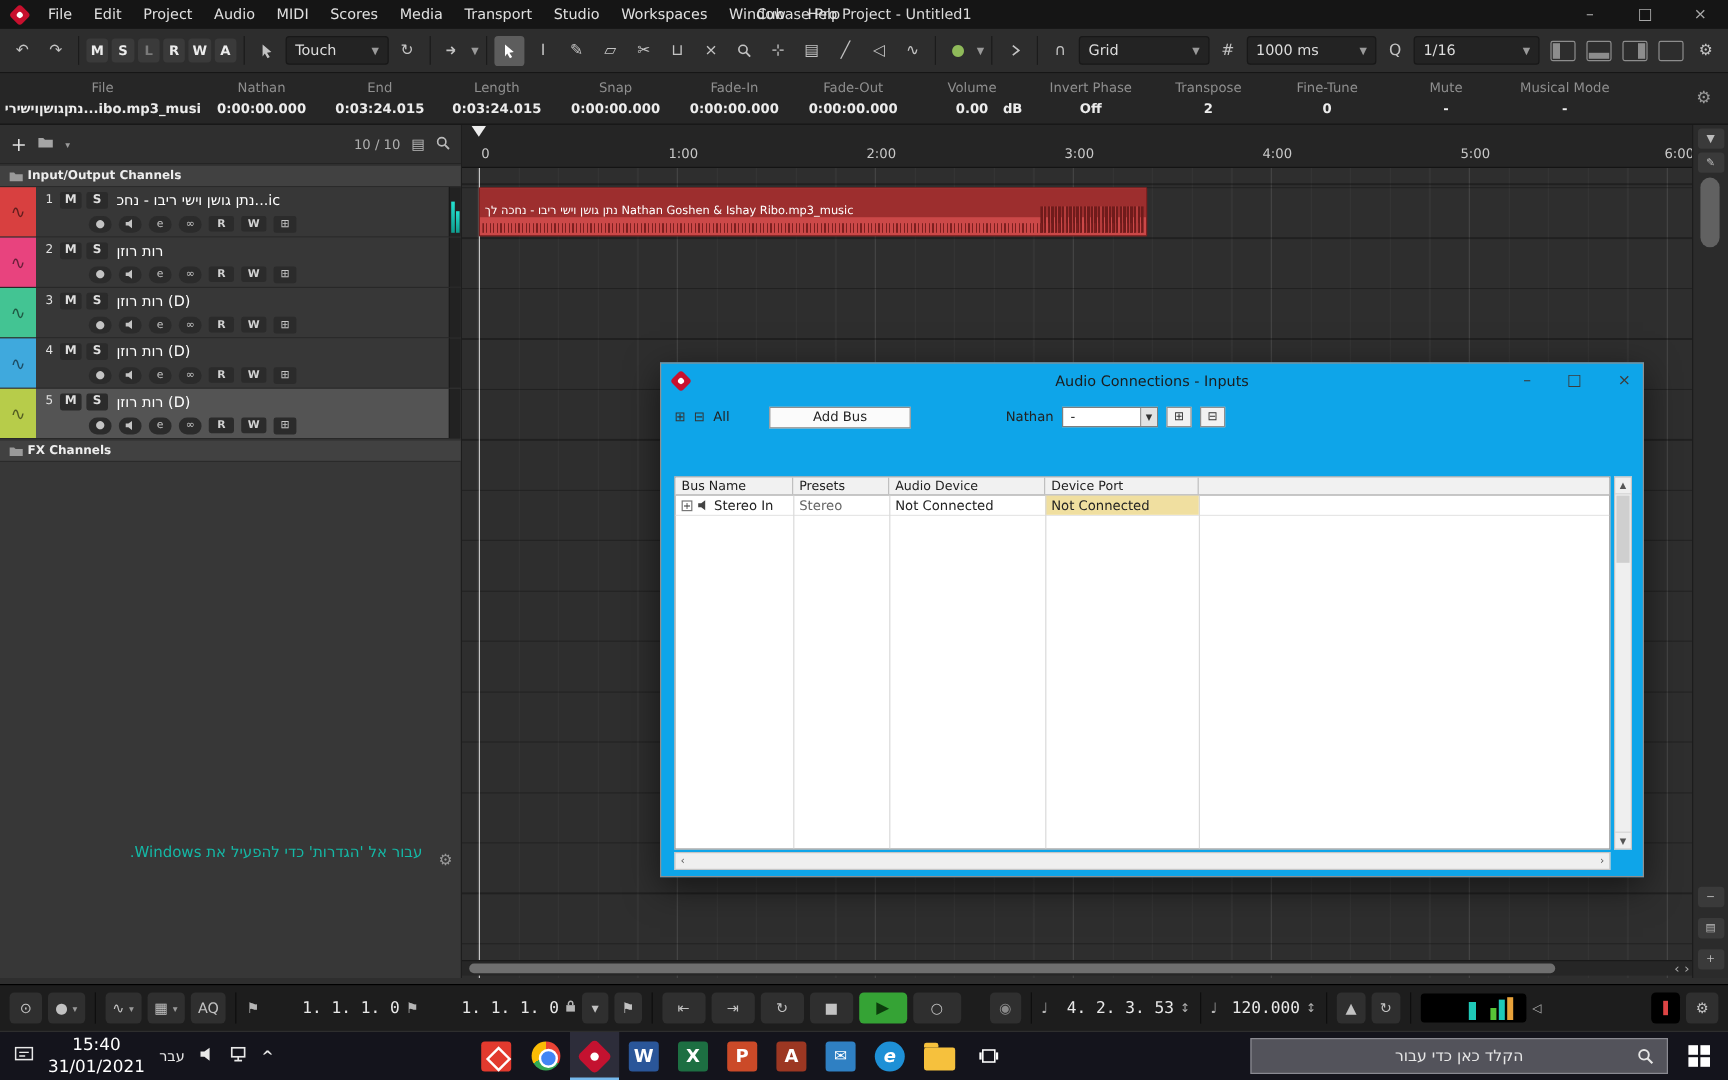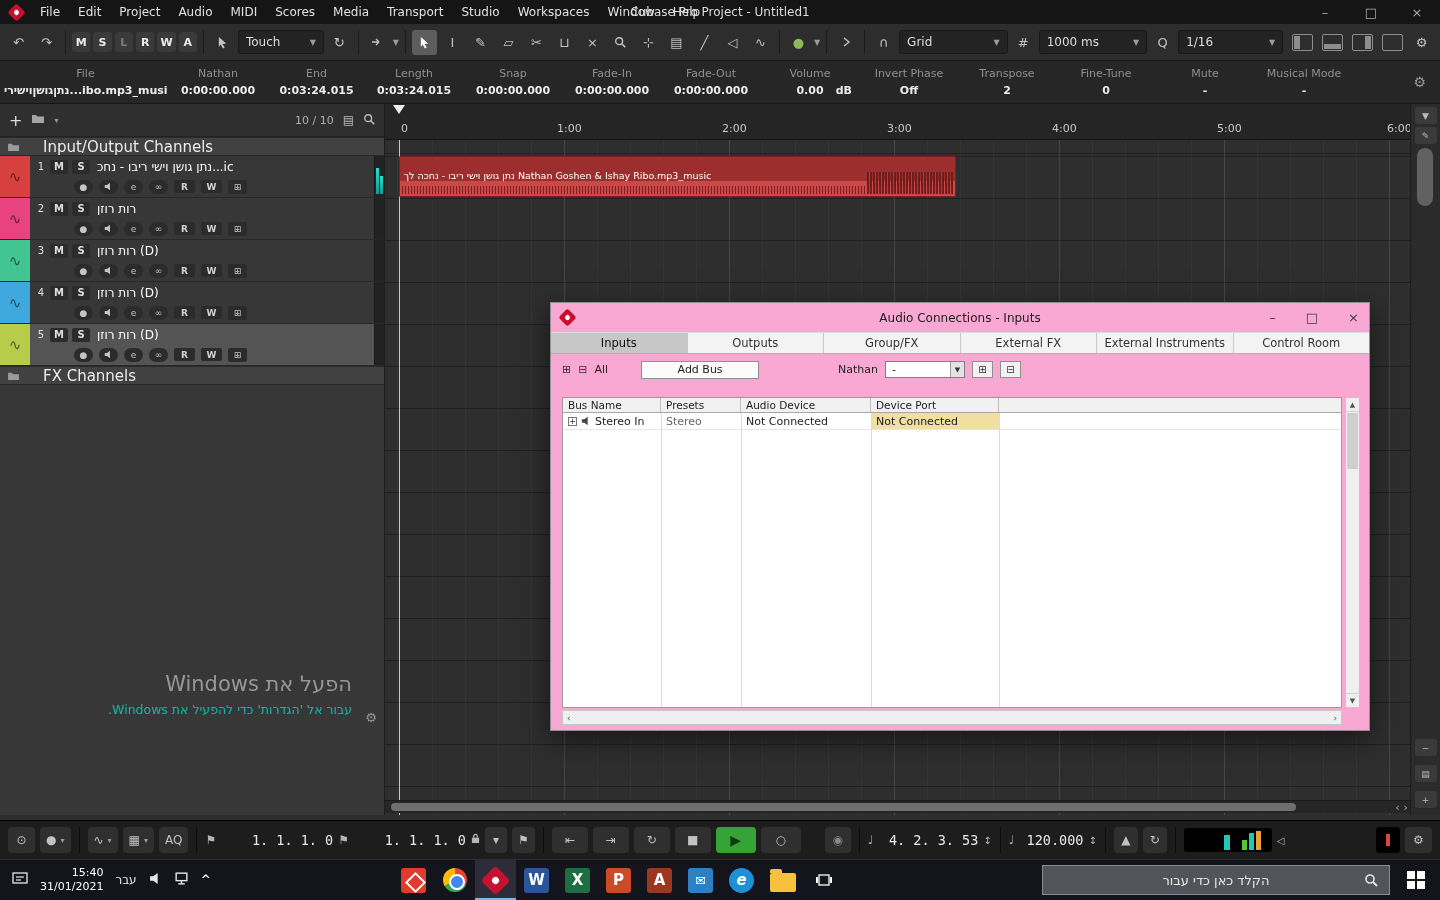--- a/index.html
+++ b/index.html
@@ -36,21 +36,21 @@
   .ifield{display:flex;flex-direction:column;justify-content:center;text-align:center;gap:4px;overflow:hidden;flex:0 0 auto}
   .ilabel{color:#8f8f8f;font-size:11px;white-space:nowrap}
   .ival{color:#ececec;font-size:11px;font-weight:bold;white-space:nowrap;position:relative}
   .iunit{position:absolute;right:8px;color:#ececec}
   .igear{flex:1;display:flex;align-items:center;justify-content:flex-end;padding-right:10px;color:#9a9a9a;font-size:14px}
 
   
   .trackpanel{position:absolute;top:104px;left:0;width:385px;height:711px;background:#373737;border-right:1px solid #1d1d1d;z-index:5}
   .tp-head{height:33px;background:#2f2f2f;border-bottom:1px solid #222;display:flex;align-items:center;padding:0 9px;gap:9px}
   .tp-count{margin-left:auto;color:#b0b0b0;font-size:11px}
-  .folder-row{height:19px;background:#414141;border-top:1px solid #2a2a2a;border-bottom:1px solid #2a2a2a;display:flex;align-items:center;gap:23px;padding-left:7px;color:#ededed;font-weight:normal;font-size:15px}
+  .folder-row{height:19px;background:#414141;border-top:1px solid #2a2a2a;border-bottom:1px solid #2a2a2a;display:flex;align-items:center;gap:3px;padding-left:7px;color:#ededed;font-weight:bold;font-size:10px}
   .track{height:42px;display:flex;border-bottom:1px solid #282828;background:#373737;position:relative}
   .track.sel{background:#545454}
   .tcolor{width:30px;flex:0 0 30px;color:rgba(0,0,0,.55);font-size:15px}
   .tmain{flex:1;padding:3px 4px 3px 6px;display:flex;flex-direction:column;justify-content:space-between;overflow:hidden}
   .trow1{display:flex;align-items:center;gap:4px;height:15px}
   .tnum{width:10px;font-size:10px;color:#e0e0e0;text-align:center;flex:0 0 auto}
   .tmini{width:18px;height:14px;background:#2b2b2b;border-radius:2px;font-size:10px;font-weight:bold;color:#dedede;flex:0 0 auto}
   .tname{font-size:12px;color:#fff;margin-left:3px;white-space:nowrap;overflow:hidden}
   .trow2{display:flex;align-items:center;gap:6px;height:15px;padding-left:38px}
   .tctl{width:19px;height:14px;background:#2b2b2b;border-radius:7px;font-size:9px;color:#c4c4c4;flex:0 0 auto}
@@ -81,21 +81,21 @@
     background:repeating-linear-gradient(90deg,#6f1b1b 0 2px,#b63c3c 2px 3px,#6f1b1b 3px 5px,transparent 5px 6px)}
   .vscroll{position:absolute;top:104px;right:0;width:30px;height:711px;background:#2b2b2b;border-left:1px solid #1c1c1c;z-index:6}
   .vsbtn{width:22px;height:17px;margin:3px auto;background:#3a3a3a;border-radius:3px;color:#bbb;font-size:9px}
   .vthumb{position:absolute;left:6px;top:44px;width:16px;height:58px;background:#616161;border-radius:8px}
   .vs-bottom{position:absolute;bottom:4px;left:0;right:0;display:flex;flex-direction:column;gap:3px;align-items:center}
   .hscroll{position:absolute;left:385px;right:30px;top:800px;height:13px;background:#262626;border-top:1px solid #1a1a1a;z-index:6}
   .hthumb{position:absolute;left:6px;width:905px;top:2px;bottom:2px;background:#6f6f6f;border-radius:6px}
   .hs-arrows{position:absolute;right:2px;top:0;bottom:0;display:flex;gap:4px;align-items:center;color:#aaa;font-size:11px}
 
   
-  .dialog{position:absolute;left:550px;top:302px;width:820px;height:429px;background:#f9a8d4;border:1px solid #8f8f8f;box-shadow:0 8px 28px rgba(0,0,0,.55);color:#222;z-index:20}
+  .dialog{position:absolute;left:550px;top:302px;width:820px;height:429px;background:#0ea5e9;border:1px solid #8f8f8f;box-shadow:0 8px 28px rgba(0,0,0,.55);color:#222;z-index:20}
   .dlg-title{height:29px;position:relative;display:flex;align-items:center;padding:0 10px}
   .dlg-title .logo{margin:0}
   .dlg-tt{position:absolute;left:50%;transform:translateX(-50%);font-size:12px;color:#1c1c1c;white-space:nowrap}
   .dlg-ctl{position:absolute;right:10px;top:0;height:29px;display:flex;gap:30px;align-items:center;color:#3c3c3c;font-size:13px}
   .dlg-tabs{height:22px;display:flex;background:#f3f3f3;border-top:1px solid #dcdcdc;border-bottom:1px solid #b2b2b2}
   .dlg-tab{flex:1;font-size:11.5px;color:#333;border-right:1px solid #c8c8c8;white-space:nowrap}
   .dlg-tab.active{background:#c7c7c7;color:#101010}
   .dlg-toolbar{height:31px;display:flex;align-items:center;padding:0 11px;gap:7px;font-size:11px;color:#222}
   .mini{font-size:11px;color:#333}
   .addbus{width:118px;height:18px;background:#fbfbfb;border:1px solid #8f8f8f;font-size:11px;margin-left:26px}
@@ -123,21 +123,21 @@
   .tpsep{width:1px;height:26px;background:#0e0e0e;margin:0 3px;flex:0 0 auto}
   .tpdisp{font-family:"DejaVu Sans Mono","Liberation Mono",monospace;font-size:13.5px;color:#e8e8e8;min-width:112px;text-align:right;flex:0 0 auto}
   .tpdisp.sm{min-width:100px}
   .tpico{color:#b5b5b5;font-size:12px;flex:0 0 auto}
   .meterbox{width:88px;height:24px;background:#000;border-radius:3px;position:relative;overflow:hidden;flex:0 0 auto}
   .meterbox i{position:absolute;bottom:2px}
 
   
   .taskbar{position:absolute;bottom:0;left:0;right:0;height:40px;background:#14141c;z-index:40}
   .tray{position:absolute;left:0;top:0;height:40px;display:flex;align-items:center;gap:12px;padding:0 12px;color:#e8e8e8}
-  .clock{text-align:right;font-size:11px;color:#fff;line-height:1.3}
+  .clock{text-align:center;font-size:14px;color:#fff;line-height:1.3}
   .apps{position:absolute;left:393px;top:0;height:40px;display:flex}
   .app{width:41px;height:40px;display:flex;align-items:center;justify-content:center}
   .app.active{background:#2d2d3a;box-shadow:inset 0 -2px 0 #76b9ed}
   .appsq{width:25px;height:25px;border-radius:3px;color:#fff;font-weight:bold;font-size:15px}
   .chrome{width:24px;height:24px;border-radius:50%;background:conic-gradient(#ea4335 0 120deg,#34a853 0 240deg,#fbbc05 0 360deg);position:relative}
   .chrome::after{content:"";position:absolute;left:6px;top:6px;width:12px;height:12px;border-radius:50%;background:#4285f4;border:2px solid #fff}
   .cubico{width:21px;height:21px;background:#c41230;border-radius:4px;transform:rotate(45deg);position:relative}
   .cubico::after{content:"";position:absolute;left:7px;top:7px;width:7px;height:7px;background:#fff;border-radius:50%}
   .redapp{width:25px;height:25px;border-radius:3px;background:#e23a2e;position:relative}
   .redapp::after{content:"";position:absolute;left:7px;top:7px;width:11px;height:11px;border:2px solid #fff;transform:rotate(45deg)}
@@ -498,21 +498,20 @@
   </div>
 
   <div class="folder-row">
     <svg width="13" height="10" viewBox="0 0 14 11">
         <path d="M1 2h4l1.5 1.5H13V10H1z" fill="#9a9a9a"></path>
       </svg>
     <span>FX Channels</span>
   </div>
 
   <div class="wm">
-    <div class="wm1">הפעל את Windows</div>
     <div class="wm2">עבור אל 'הגדרות' כדי להפעיל את Windows.</div>
   </div>
   <span class="panel-gear">⚙</span>
 </div>
 
 <div class="timeline">
   <div class="ruler">
     <span class="ctri"></span>
     <span class="rmark" style="left:16px">0</span>
     <span class="rmark" style="left:172px">1:00</span>
@@ -552,28 +551,20 @@
 
 <div class="dialog">
   <div class="dlg-title">
     <span class="logo"></span>
     <span class="dlg-tt">Audio Connections - Inputs</span>
     <div class="dlg-ctl">
       <span>–</span>
       <span>□</span>
       <span>×</span>
     </div>
-  </div>
-  <div class="dlg-tabs">
-    <div class="dlg-tab active c">Inputs</div>
-    <div class="dlg-tab c">Outputs</div>
-    <div class="dlg-tab c">Group/FX</div>
-    <div class="dlg-tab c">External FX</div>
-    <div class="dlg-tab c">External Instruments</div>
-    <div class="dlg-tab c" style="border-right:none">Control Room</div>
   </div>
   <div class="dlg-toolbar">
     <span class="mini">⊞</span>
     <span class="mini">⊟</span>
     <span>All</span>
     <div class="addbus c">Add Bus</div>
     <span class="presets-l">Nathan</span>
     <div class="combo">
       <span>-</span>
       <span class="combo-btn">▼</span>

